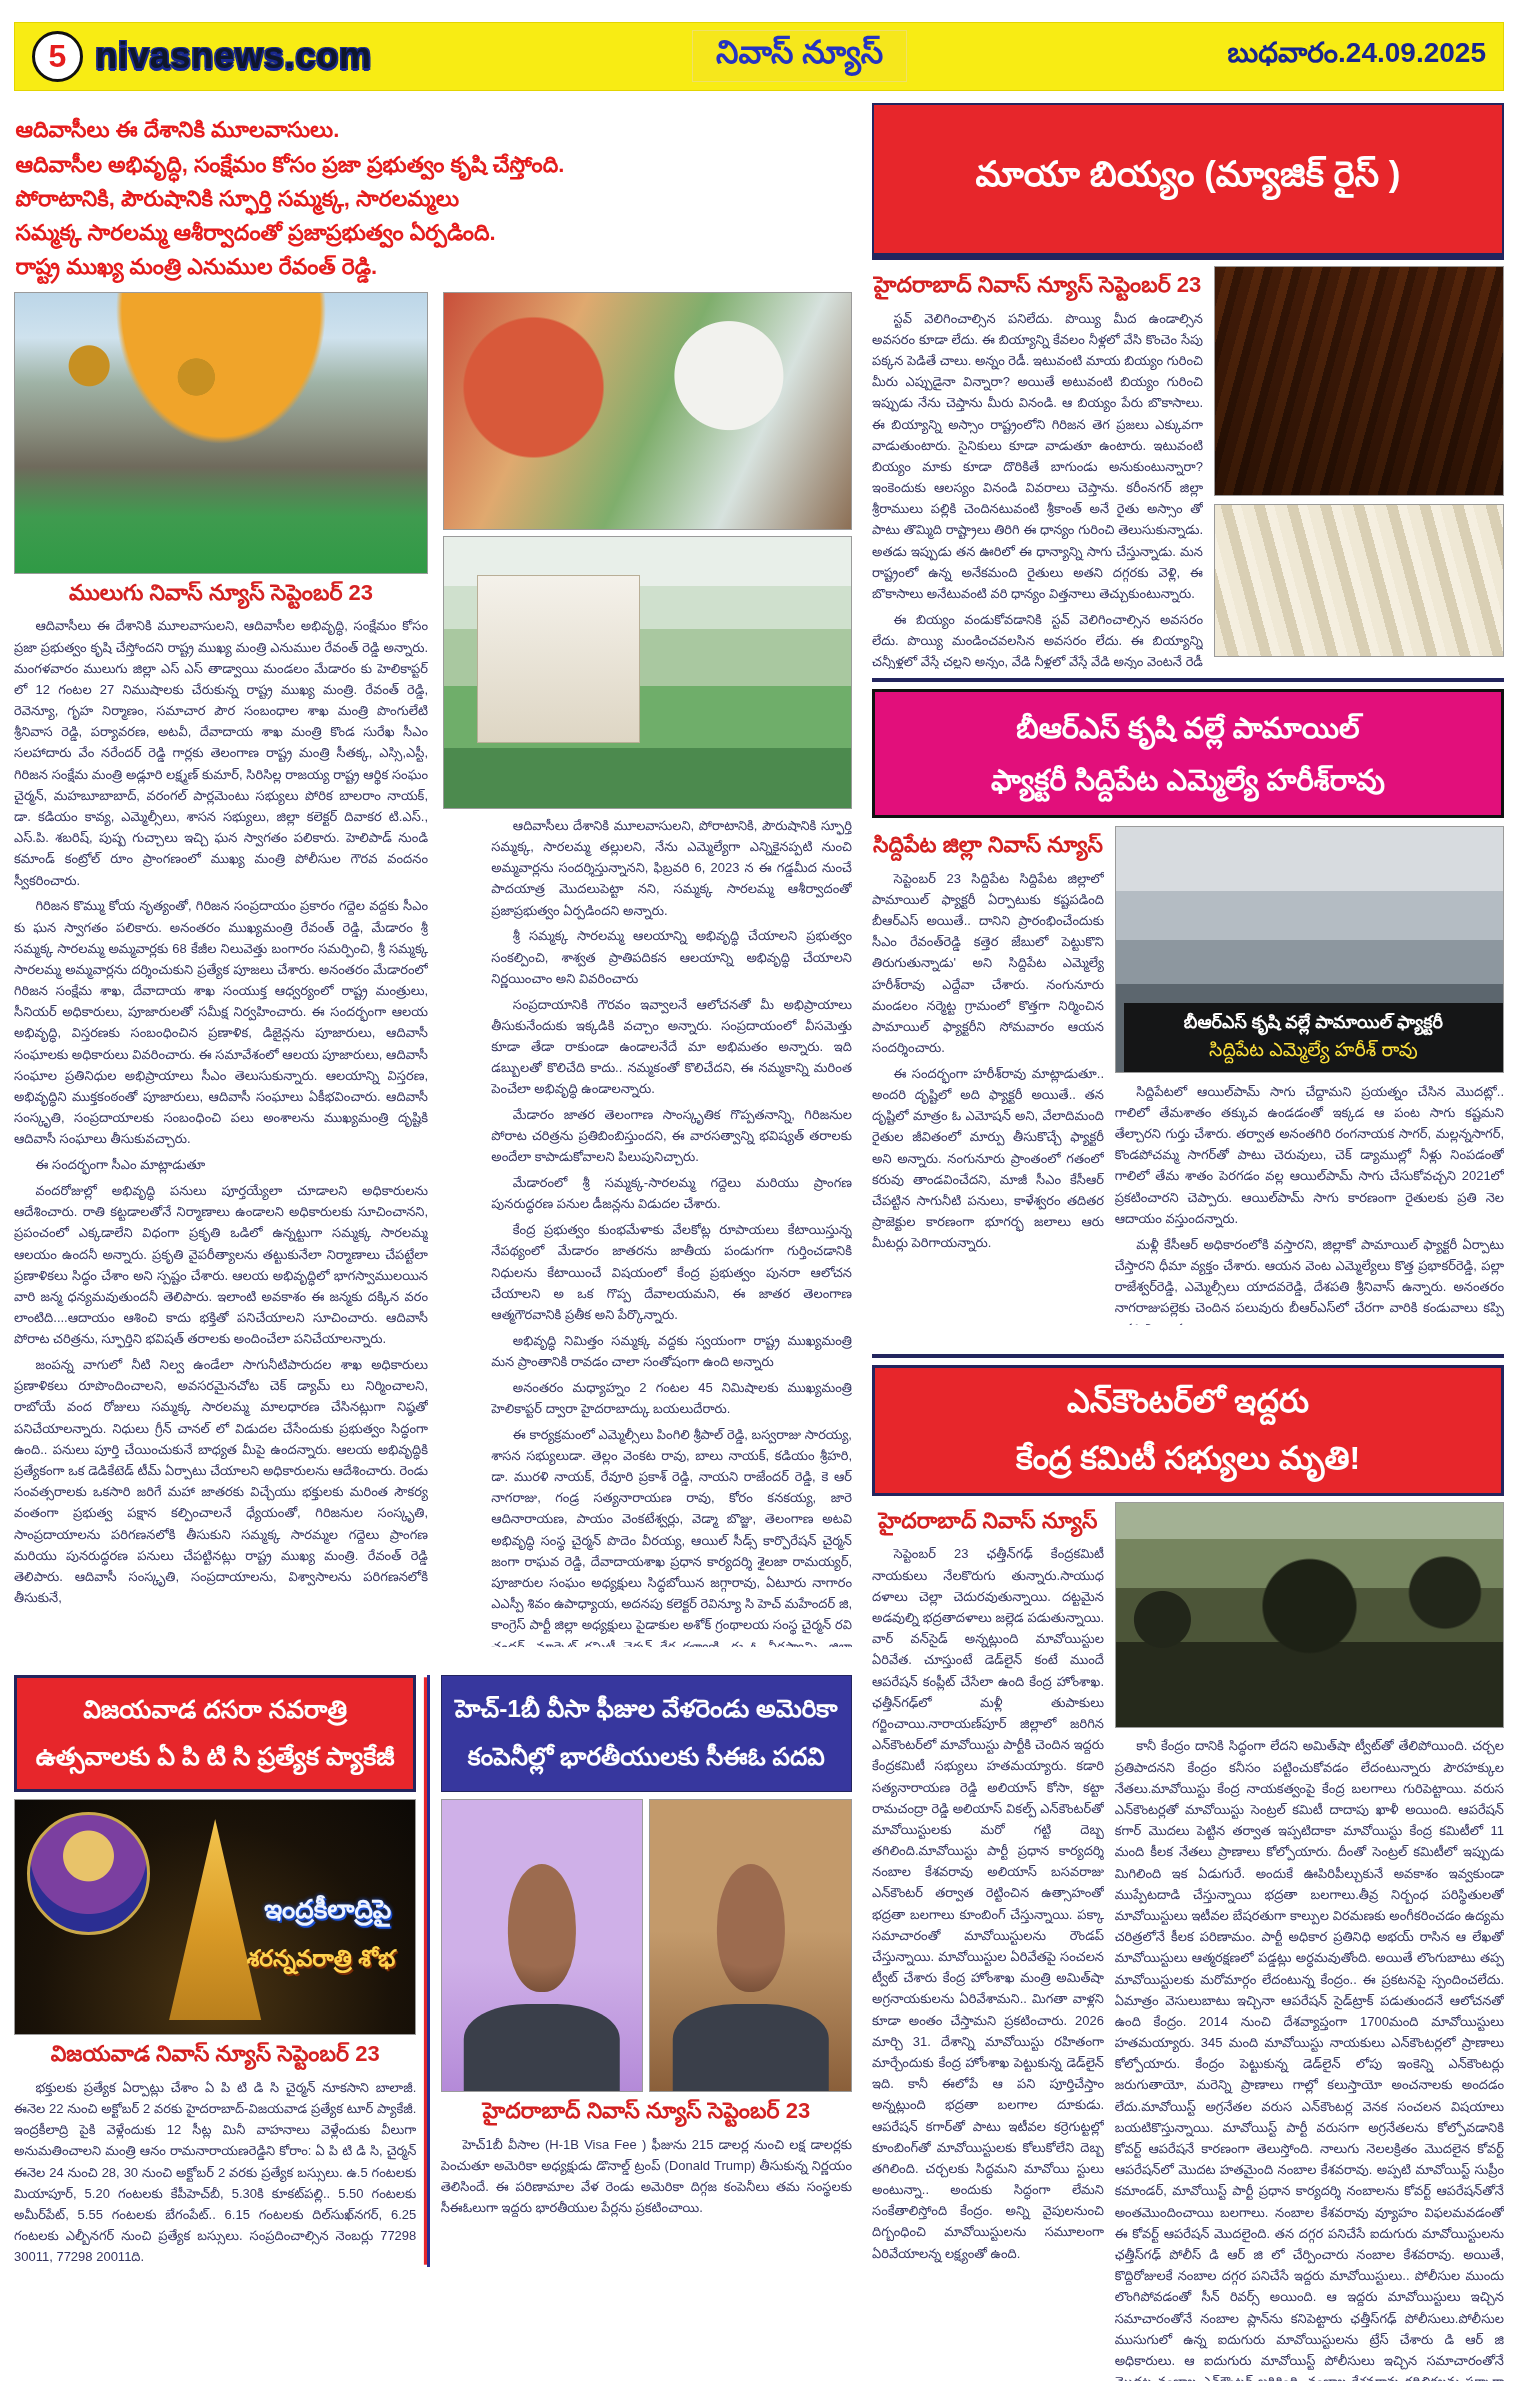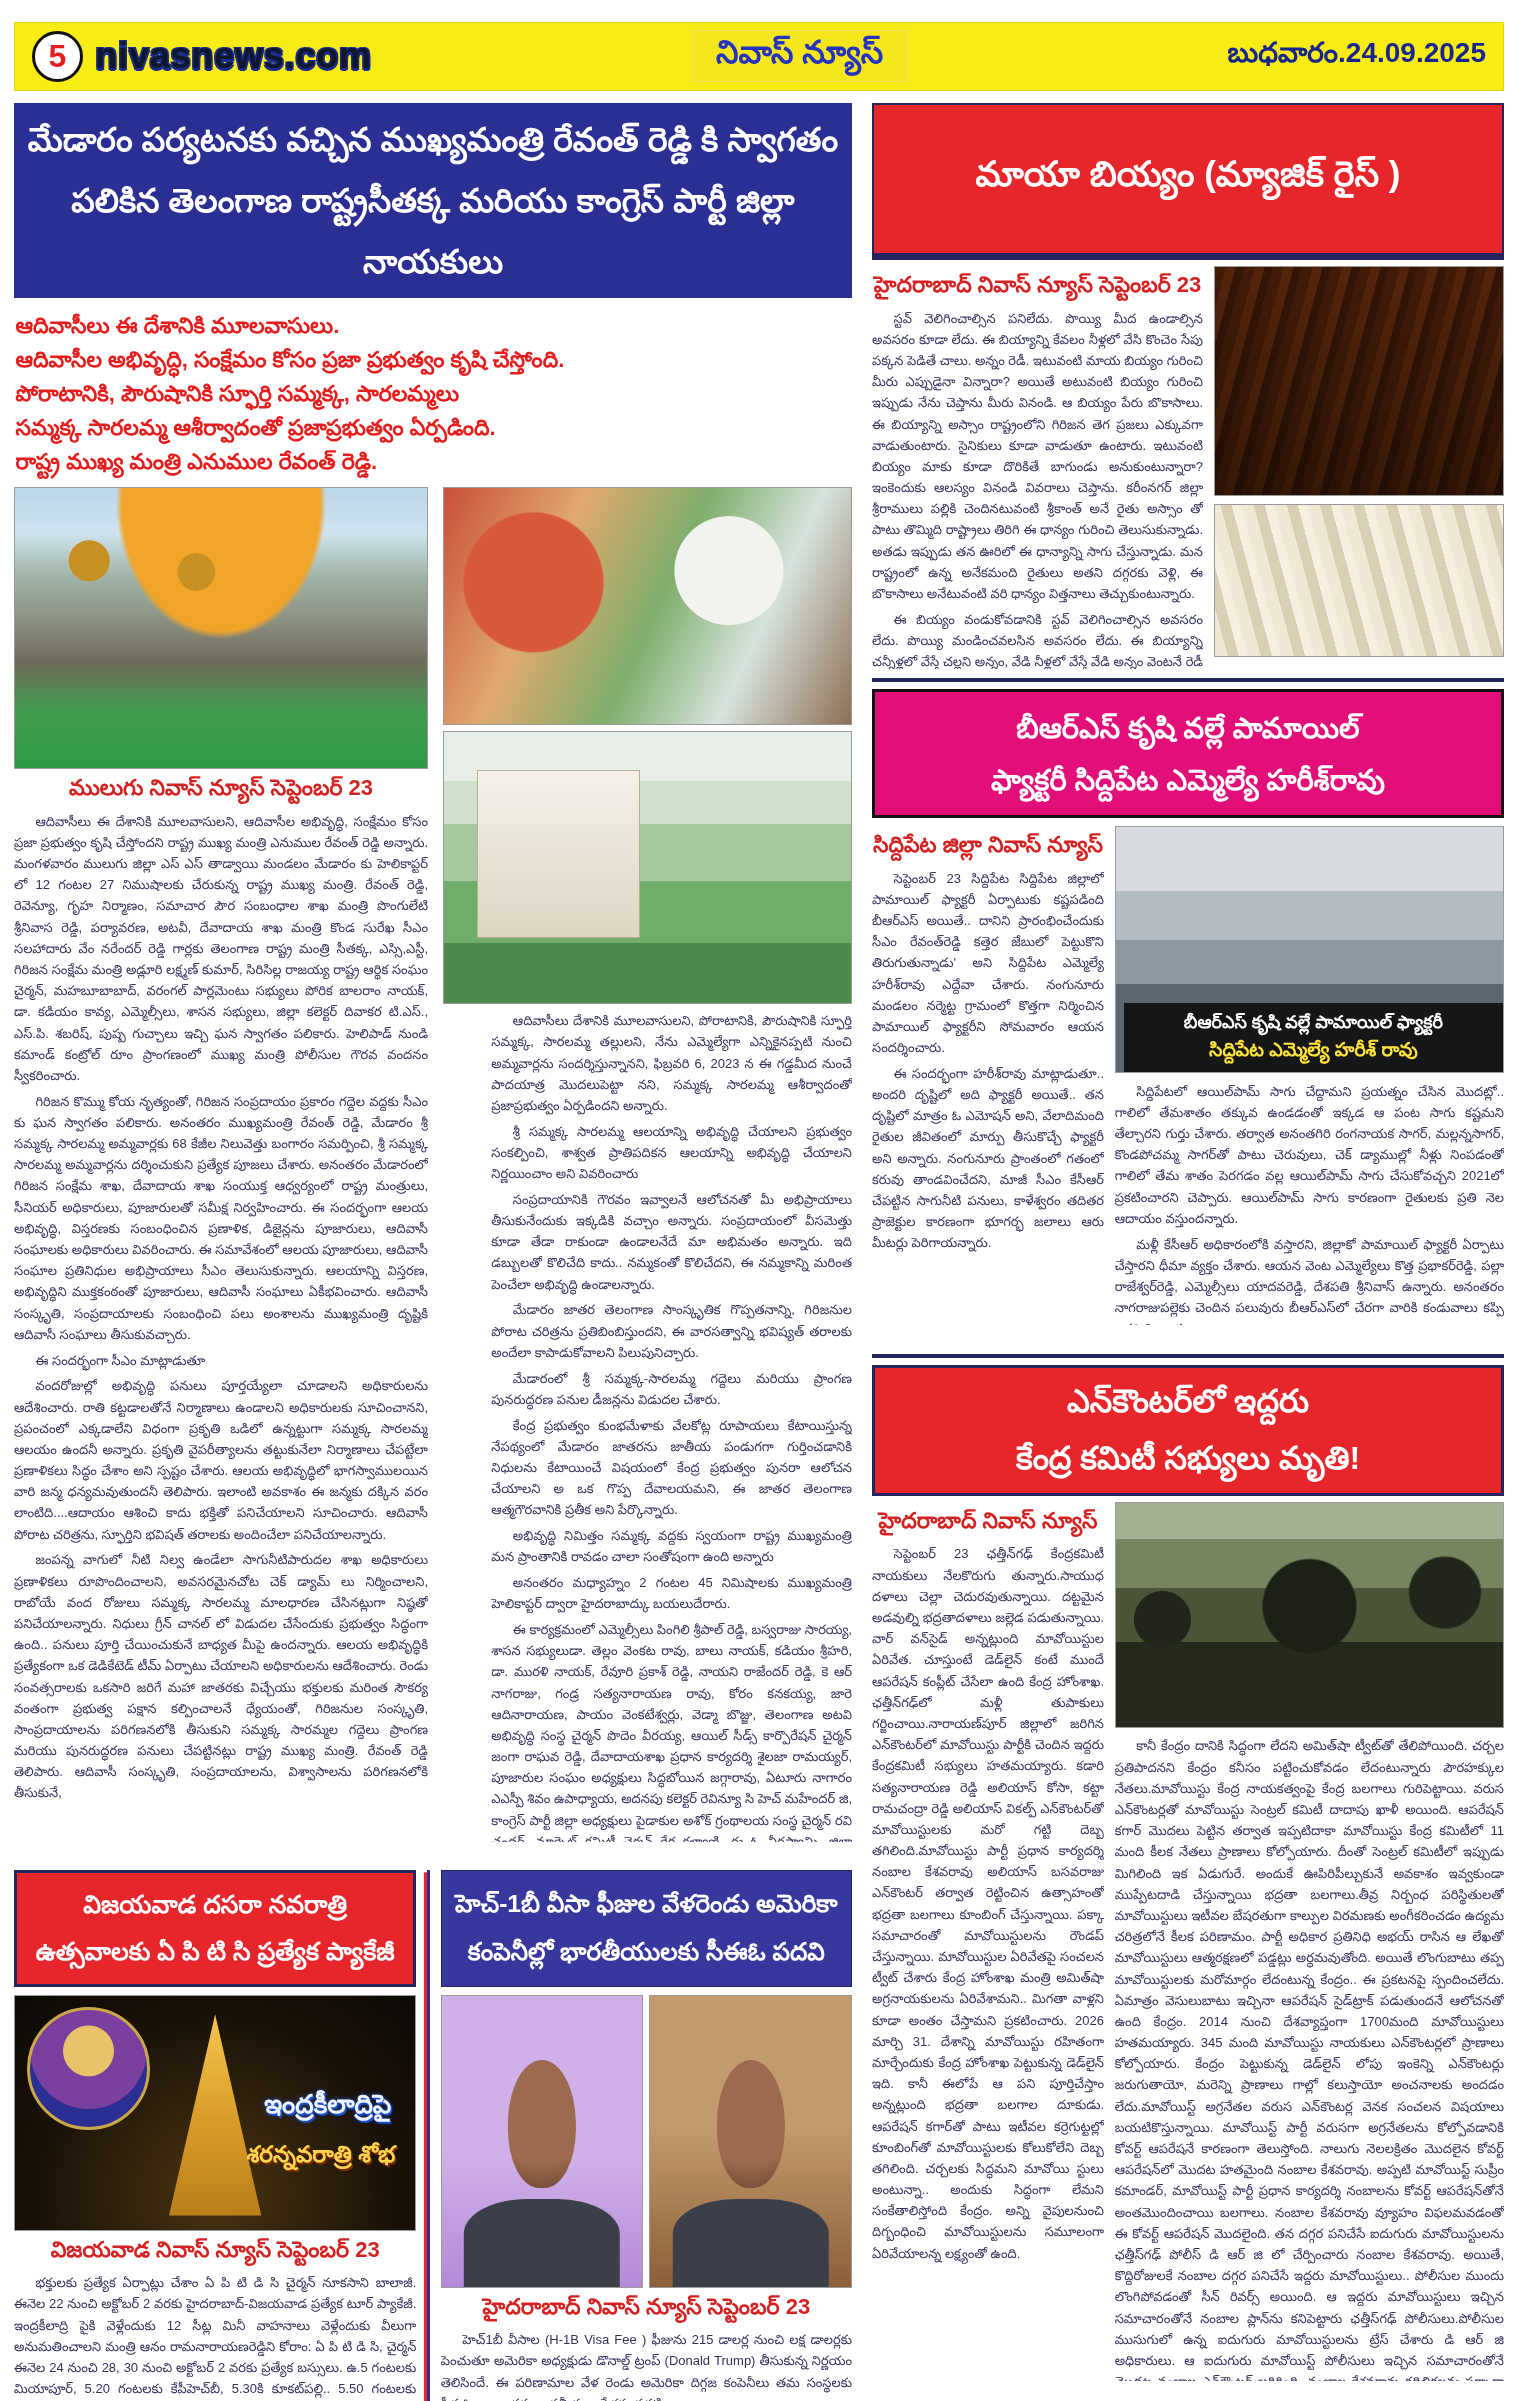--- a/index.html
+++ b/index.html
@@ -69,21 +69,21 @@
   .gopuram { position:absolute; left:34%; bottom:6%; width:32%; height:86%; background:linear-gradient(180deg,#f4c64f,#d99a26 55%,#b97f1d); clip-path:polygon(50% 0, 86% 100%, 14% 100%); }
   .goddess-inset { position:absolute; left:3%; top:5%; width:123px; height:123px; border-radius:50%; border:3.8px solid #caa84a; background:radial-gradient(circle at 50% 35%, #e8c36a 0 26%, #7b3fa0 27% 60%, #2b2e92 61% 100%); }
   .temple-overlay1 { position:absolute; right:6%; top:40%; color:#eef4ff; font-size:26px; font-weight:bold; text-shadow:0 0 4.6px #1b4fd0,1.5px 1.5px 0 #1b4fd0; }
   .temple-overlay2 { position:absolute; right:5%; top:62%; color:#ffd34d; font-size:23px; font-weight:bold; text-shadow:1.5px 1.5px 0 #7a2c07; }
   .ph-ceo1 { background:linear-gradient(180deg,#cfb0e8 0 55%,#b48ad8 100%); }
   .ph-ceo2 { background:linear-gradient(180deg,#c39a6b 0 45%,#8a5f3a 100%); }
   .face { position:absolute; left:50%; top:22%; transform:translateX(-50%); width:34%; height:44%; border-radius:50% 50% 46% 46%; background:radial-gradient(circle at 50% 36%,#9c6b4f 0 64%,#704a34 100%); }
   .torso { position:absolute; left:50%; bottom:0; transform:translateX(-50%); width:78%; height:30%; border-radius:40% 40% 0 0; background:#3a3f4a; }
   .cap-band { position:absolute; left:8px; right:0; bottom:0; background:rgba(8,8,8,.85); text-align:center; padding:6.1px 3.1px 7.7px 3.1px; }
   .cap-band .c1 { display:block; color:#ffffff; font-size:17.6px; font-weight:bold; line-height:1.5; }
-  .cap-band .c2 { display:block; color:#ffe23d; font-size:19px; font-weight:bold; line-height:1.5; }
+  .cap-band .c2 { display:block; color:#ffe23d; font-size:19px; font-weight:normal; line-height:1.5; }
   .med-cols { display:flex; gap:15.3px; margin-top:3.1px; }
   .med-c1 { width:414px; flex:0 0 auto; }
   .med-c2 { flex:1; }
   .med-c1 .txt { height:1050px; }
   .med-c2 .txt { height:832px; }
 
   
   .sep-h { height:3.8px; background:#23255e; margin:9.2px 0 7.7px 0; }
   .bottom { display:flex; margin-top:9.2px; }
   .card1 { width:413px; flex:0 0 auto; padding-right:10.7px; }
@@ -123,24 +123,20 @@
       <span>నివాస్ న్యూస్</span>
     </div>
     <div class="mast-date">బుధవారం.24.09.2025</div>
   </div>
 
   <div class="main">
 
     <div class="col-left">
 
       <div>
-        <div class="hl hl-navy">
-          <div>మేడారం పర్యటనకు వచ్చిన ముఖ్యమంత్రి రేవంత్ రెడ్డి కి స్వాగతం</div>
-          <div>పలికిన తెలంగాణ రాష్ట్రసీతక్క మరియు కాంగ్రెస్ పార్టీ జిల్లా నాయకులు</div>
-        </div>
         <div class="intro">
           <p>ఆదివాసీలు ఈ దేశానికి మూలవాసులు.</p>
           <p>ఆదివాసీల అభివృద్ధి, సంక్షేమం కోసం ప్రజా ప్రభుత్వం కృషి చేస్తోంది.</p>
           <p>పోరాటానికి, పౌరుషానికి స్ఫూర్తి సమ్మక్క, సారలమ్మలు</p>
           <p>సమ్మక్క సారలమ్మ ఆశీర్వాదంతో ప్రజాప్రభుత్వం ఏర్పడింది.</p>
           <p>రాష్ట్ర ముఖ్య మంత్రి ఎనుముల రేవంత్ రెడ్డి.</p>
         </div>
 
         <div class="med-cols">
           <div class="med-c1">

